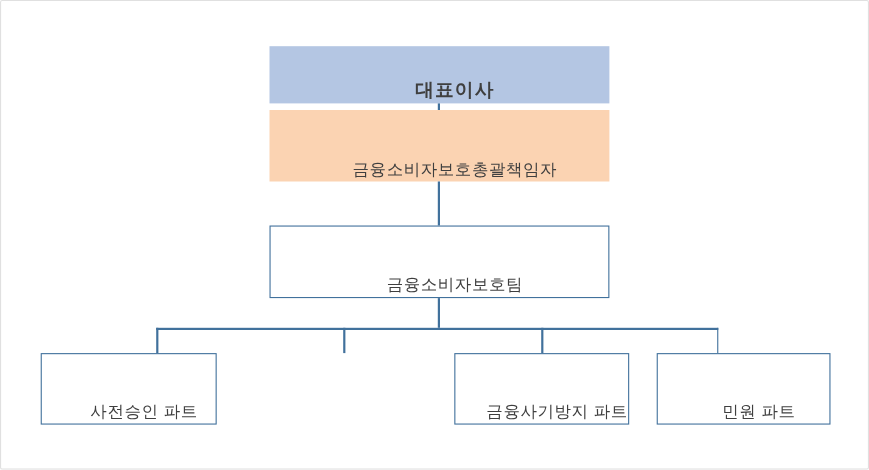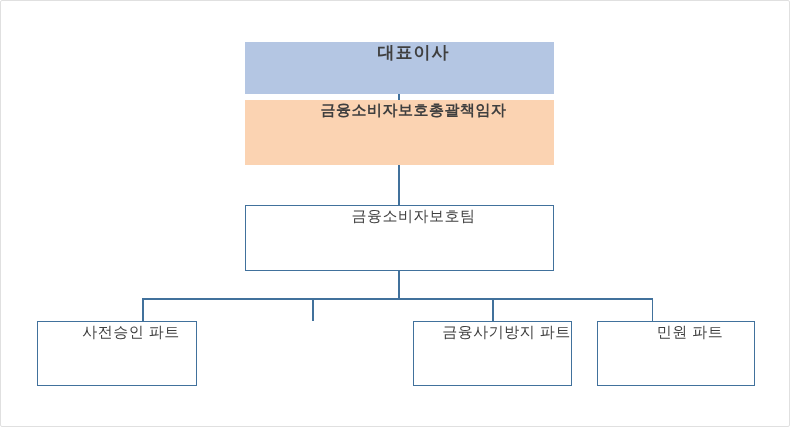--- a/index.html
+++ b/index.html
@@ -21,36 +21,36 @@
     overflow:hidden;
     font-family:"Liberation Sans","DejaVu Sans",sans-serif;
     color:var(--text);
   }
   .node{
     position:absolute;
     box-sizing:border-box;
     display:flex;
     flex-direction:column;
     align-items:center;
-    justify-content:flex-start;
+    justify-content:flex-end;
     text-align:center;
     line-height:1.35;
     padding-left:28px;
   }
   .node-ceo{
     left:244px;top:41px;width:309px;height:52px;
     background:var(--ceo-fill);
     font-size:17px;font-weight:bold;
     letter-spacing:1px;
   }
   .node-cco{
     left:244px;top:99px;width:309px;height:65px;
     background:var(--cco-fill);
   }
-  .node-cco .main{font-size:15px;font-weight:bold;letter-spacing:.5px;}
+  .node-cco .main{font-size:15px;font-weight:normal;letter-spacing:.5px;}
   .node-cco .sub{font-size:13.5px;font-weight:normal;margin-top:3px;}
   .node-team{
     left:244px;top:204px;width:309px;height:66px;
     background:#fff;
     border:1.5px solid var(--line);
     font-size:15px;letter-spacing:.5px;
   }
   .node-part{
     background:#fff;
     border:1.5px solid var(--line);

